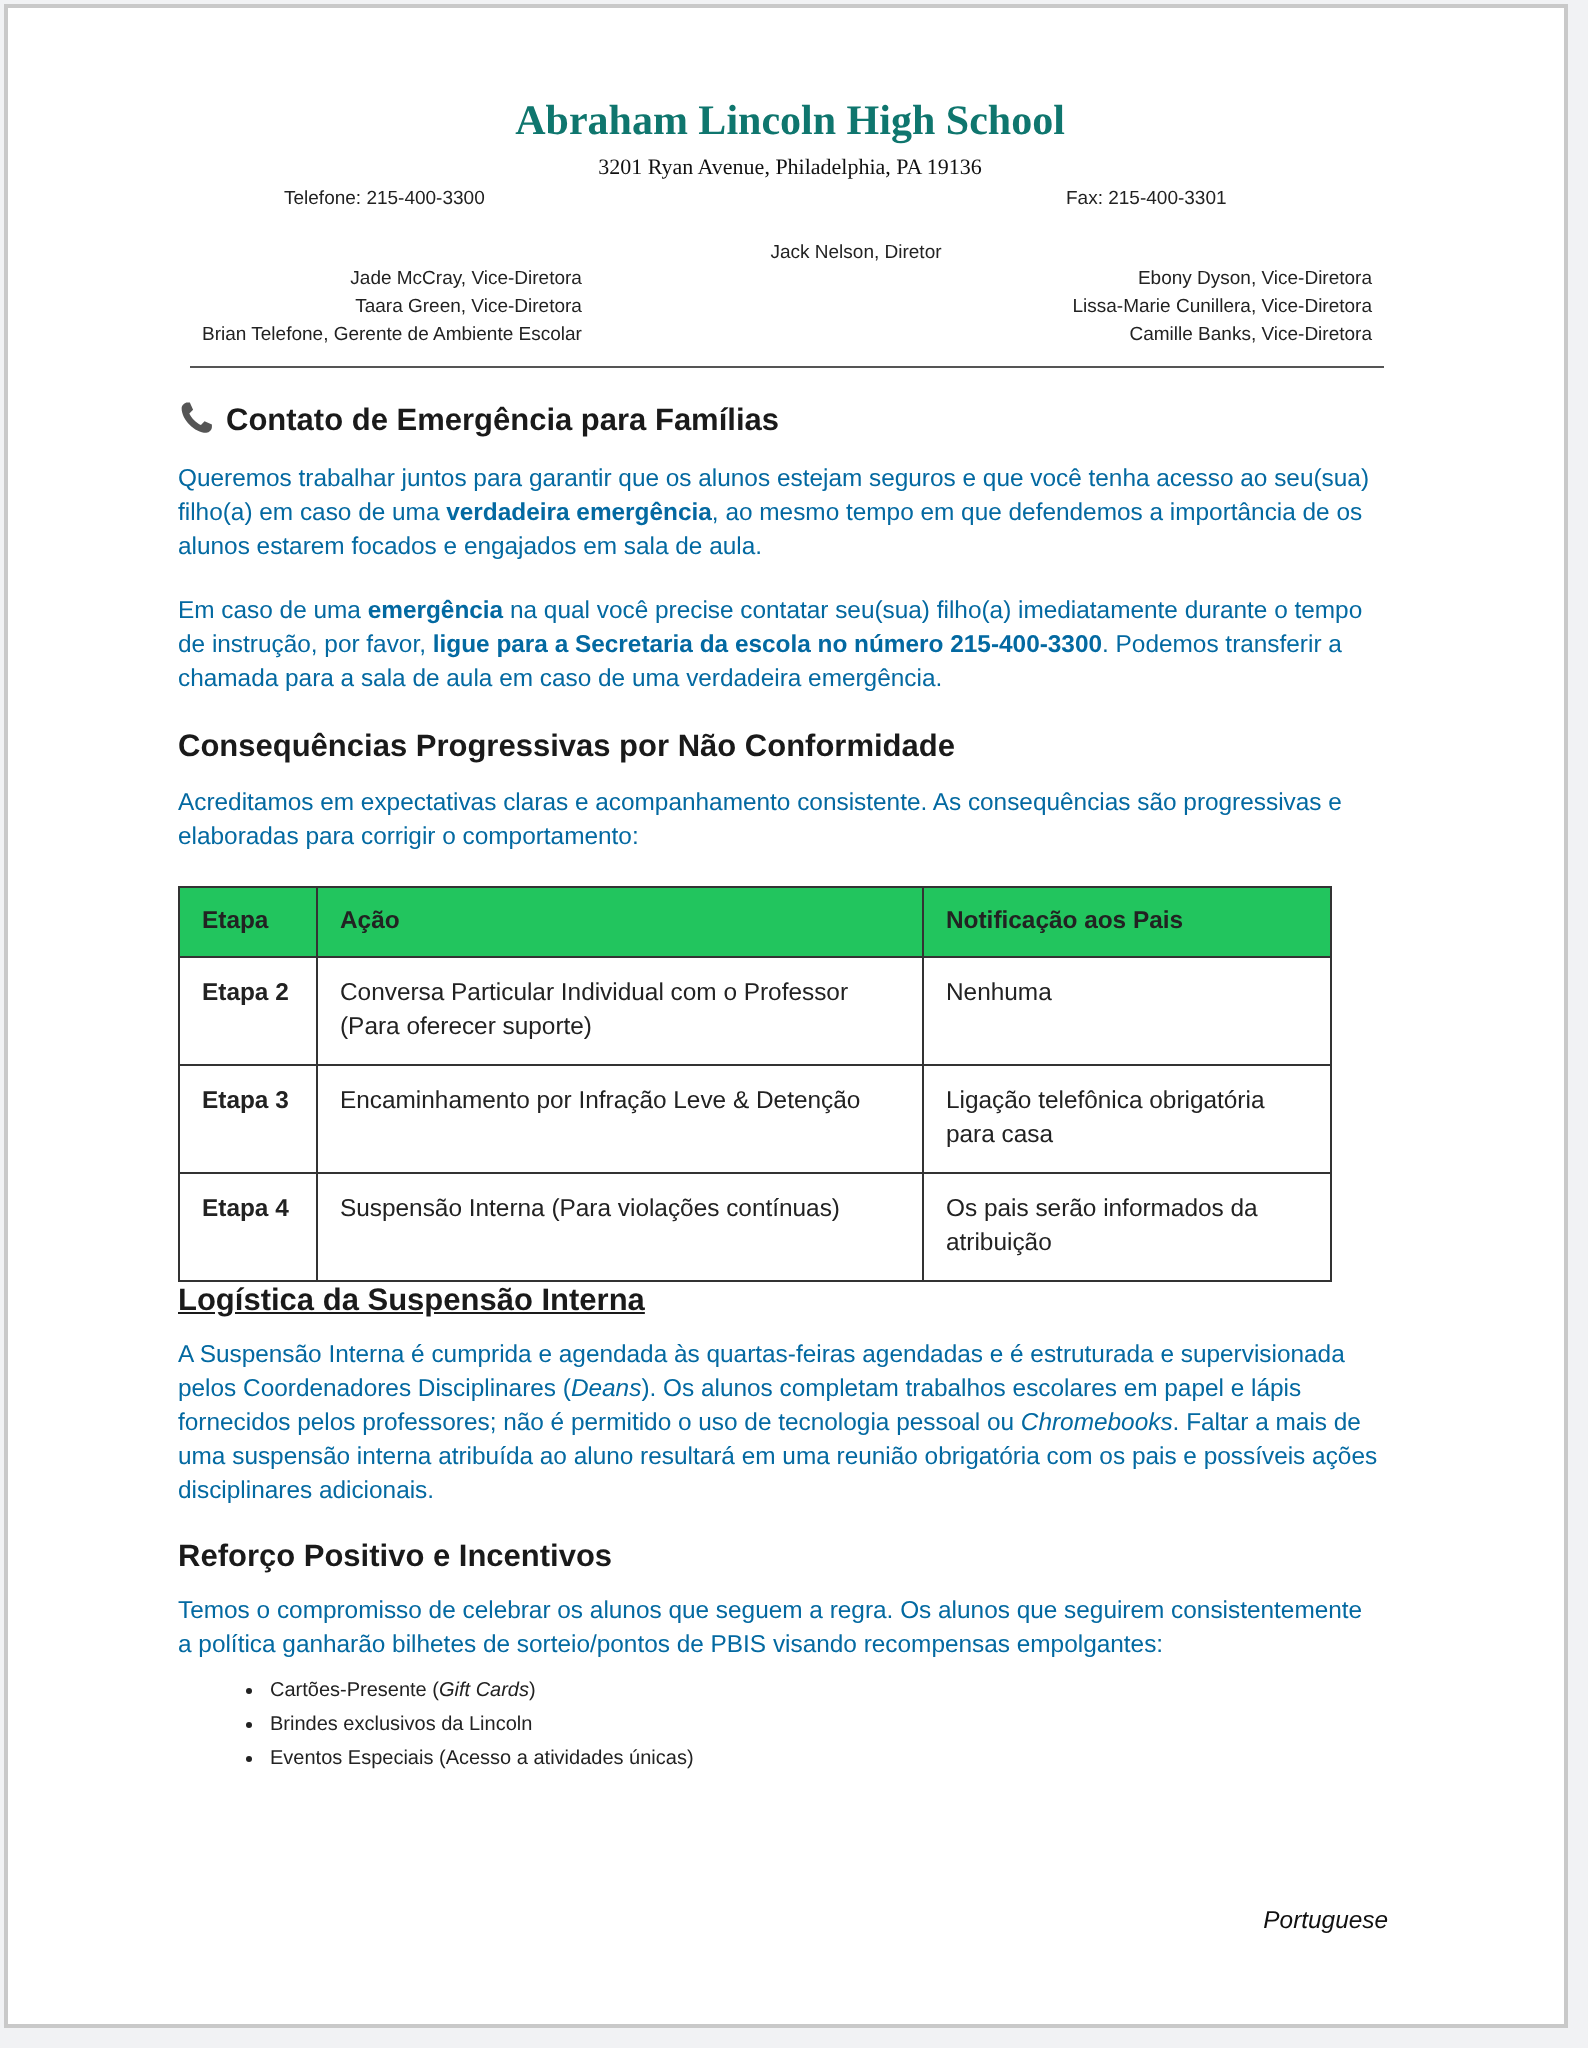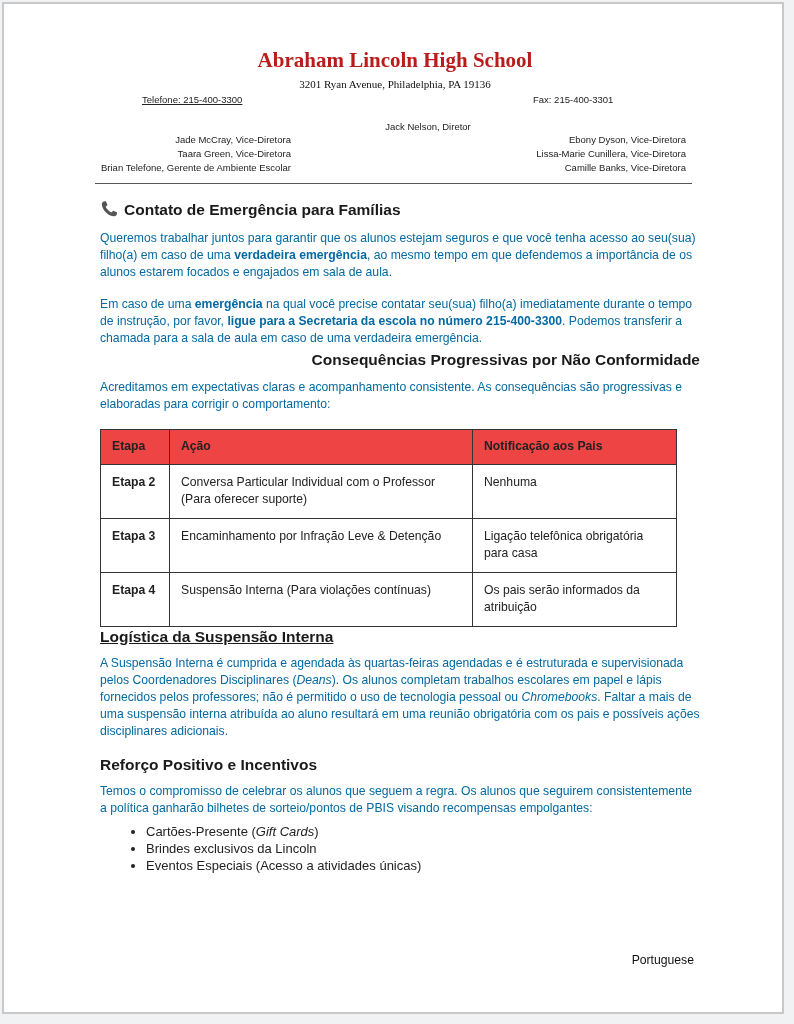--- a/index.html
+++ b/index.html
@@ -7,55 +7,55 @@
     width: 794px; height: 1024px; background: #f1f2f4; position: relative; overflow: hidden;
     font-family: "Liberation Sans", sans-serif; color: #1a1a1a;
   }
   .page {
     position: absolute; left: 2px; top: 2px; width: 782px; height: 1012px;
     background: #ffffff; border: 2px solid #c9c9c9; box-sizing: border-box;
   }
   .abs { position: absolute; }
   .school-name {
     left: 0; width: 790px; top: 48px; text-align: center;
-    font-family: "Liberation Serif", serif; font-weight: bold; font-size: 21px; color: #b91c1c;
+    font-family: "Liberation Serif", serif; font-weight: bold; font-size: 21px; color: #0f766e;
   }
   .address {
     left: 0; width: 790px; top: 78px; text-align: center;
     font-family: "Liberation Serif", serif; font-size: 11px; color: #111;
   }
   .small { font-size: 9.5px; color: #222; }
-  .phone { left: 142px; top: 94px; text-decoration: underline; }
+  .phone { left: 142px; top: 94px; }
   .fax { left: 533px; top: 94px; }
   .director { left: 0; width: 790px; top: 121px; text-align: center; margin-left: 33px; }
   .staff-left { left: 101px; top: 133px; line-height: 14px; text-align: right; }
   .staff-right { right: 108px; top: 133px; line-height: 14px; text-align: right; }
   .hr { left: 95px; top: 183px; width: 597px; height: 0; border-top: 1px solid #555; }
 
-  .content { position: absolute; left: 100px; top: 200px; width: 600px; }
+  .content { position: absolute; left: 89px; top: 200px; width: 600px; }
   h2 {
     font-size: 15.5px; font-weight: bold; margin: 0; color: #1a1a1a; line-height: 20px;
   }
   p { font-size: 12.2px; line-height: 17px; margin: 0; color: #0369a1; }
   .phone-icon { display: inline-block; width: 20px; height: 18px; vertical-align: -3px; margin-right: 4px; }
 
   table.cons {
     border-collapse: collapse; width: 577px; font-size: 12.2px; color: #222;
   }
   table.cons td, table.cons th {
     border: 1px solid #333; vertical-align: top; text-align: left; padding: 9px 10px 0 11px;
     line-height: 17px;
   }
-  table.cons th { background: #ef4444; font-weight: bold; height: 26px; padding-top: 8px; }
+  table.cons th { background: #22c55e; font-weight: bold; height: 26px; padding-top: 8px; }
   table.cons td { height: 44px; }
   table.cons td.step { font-weight: bold; }
 
-  ul.rewards { margin: 0; padding-left: 46px; font-size: 13px; color: #222; line-height: 17px; }
+  ul.rewards { margin: 0; padding-left: 46px; font-size: 10px; color: #222; line-height: 17px; }
   ul.rewards li { list-style: disc; padding-left: 0; }
-  .footer-lang { right: 100px; top: 953px; font-size: 12.2px; color: #111; }
+  .footer-lang { right: 100px; top: 953px; font-style: italic; font-size: 12.2px; color: #111; }
 </style>
 </head>
 <body>
 
 <div class="page"></div>
 
 <div class="abs school-name">Abraham Lincoln High School</div>
 <div class="abs address">3201 Ryan Avenue, Philadelphia, PA 19136</div>
 <div class="abs small phone">Telefone: 215-400-3300</div>
 <div class="abs small fax">Fax: 215-400-3301</div>
@@ -80,21 +80,21 @@
       <svg width="20" height="18" viewBox="0 0 24 22">
         <path d="M5.5 1.5 C4 1.5 2 3 2 5 C2 12 10 20 17 20 C19 20 20.5 18 20.5 16.5 L20.5 15 L16 13 L13.8 15.3 C11 14 8 11 6.7 8.2 L9 6 L7 1.5 Z" fill="#555"></path>
       </svg>
     </span><span>Contato de Emergência para Famílias</span>
   </h2>
 
   <p style="margin-top:10px;"><span>Queremos trabalhar juntos para garantir que os alunos estejam seguros e que você tenha acesso ao seu(sua) filho(a) em caso de uma </span><b>verdadeira emergência</b><span>, ao mesmo tempo em que defendemos a importância de os alunos estarem focados e engajados em sala de aula.</span></p>
 
   <p style="margin-top:15px;"><span>Em caso de uma </span><b>emergência</b><span> na qual você precise contatar seu(sua) filho(a) imediatamente durante o tempo de instrução, por favor, </span><b>ligue para a Secretaria da escola no número 215-400-3300</b><span>. Podemos transferir a chamada para a sala de aula em caso de uma verdadeira emergência.</span></p>
 
-  <h2 style="margin-top:3px;text-align:right;">Consequências Progressivas por Não Conformidade</h2>
+  <h2 style="margin-top:16px;">Consequências Progressivas por Não Conformidade</h2>
 
   <p style="margin-top:9px;">Acreditamos em expectativas claras e acompanhamento consistente. As consequências são progressivas e elaboradas para corrigir o comportamento:</p>
 
   <table class="cons" style="margin-top:16px;">
     <thead>
       <tr>
         <th style="width:47px;">Etapa</th>
         <th style="width:281px;">Ação</th>
         <th>Notificação aos Pais</th>
       </tr>

